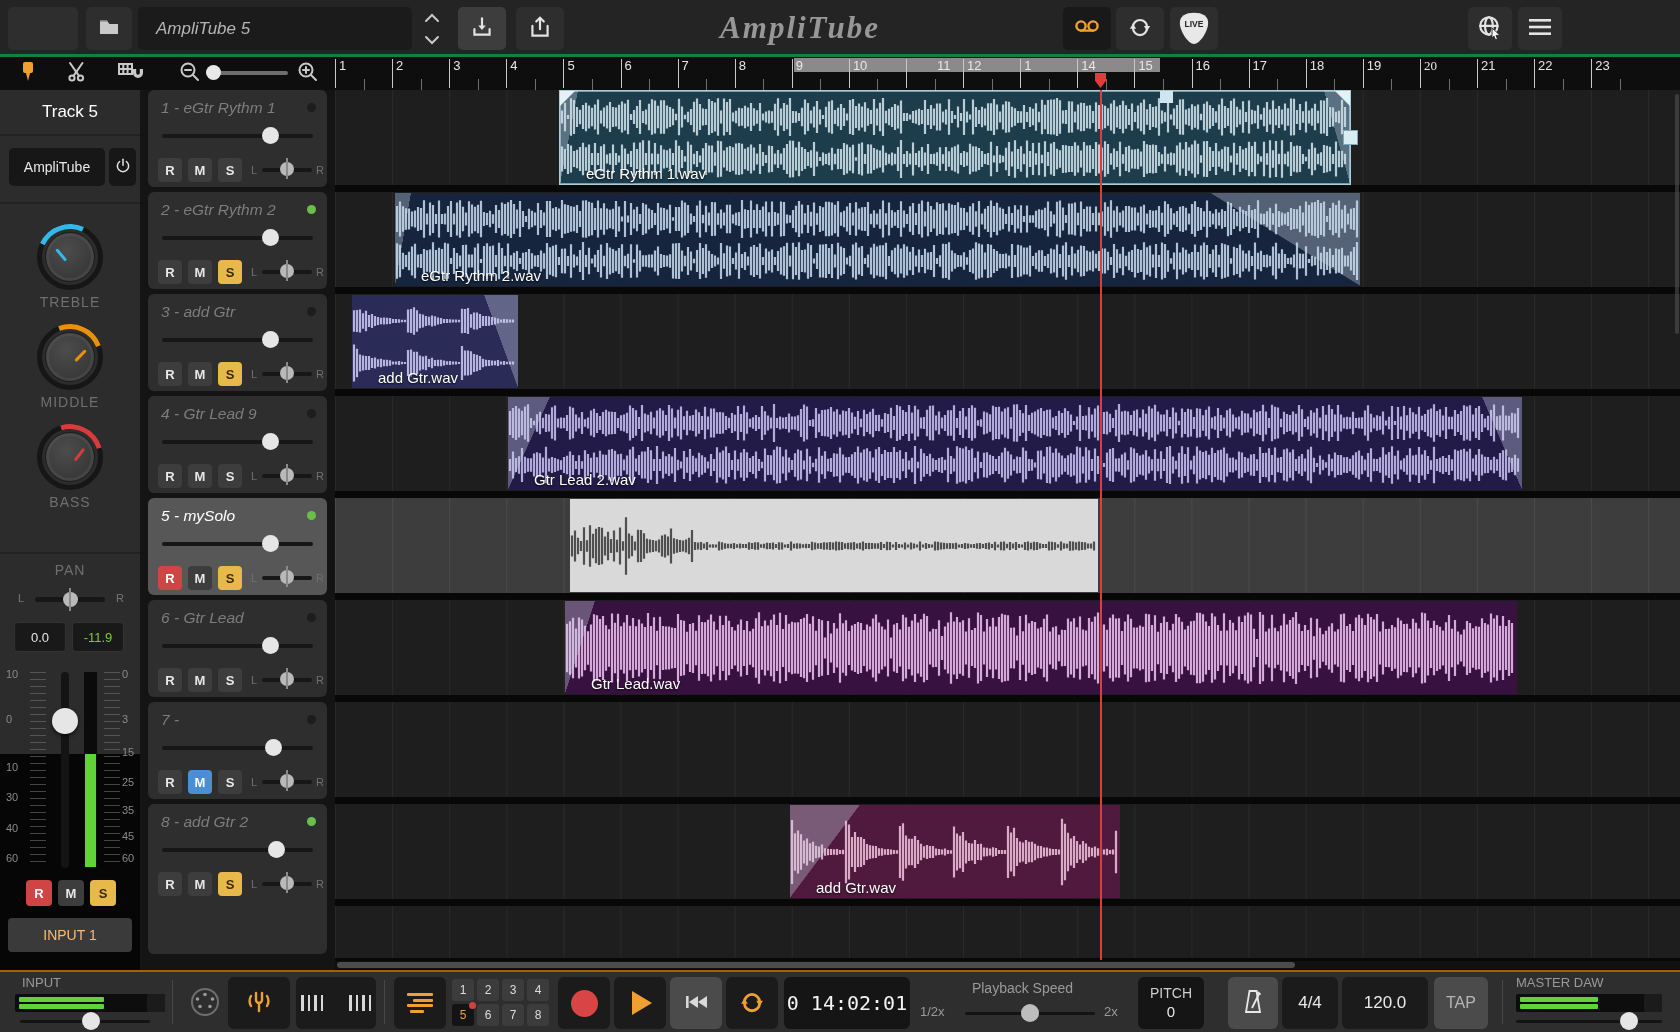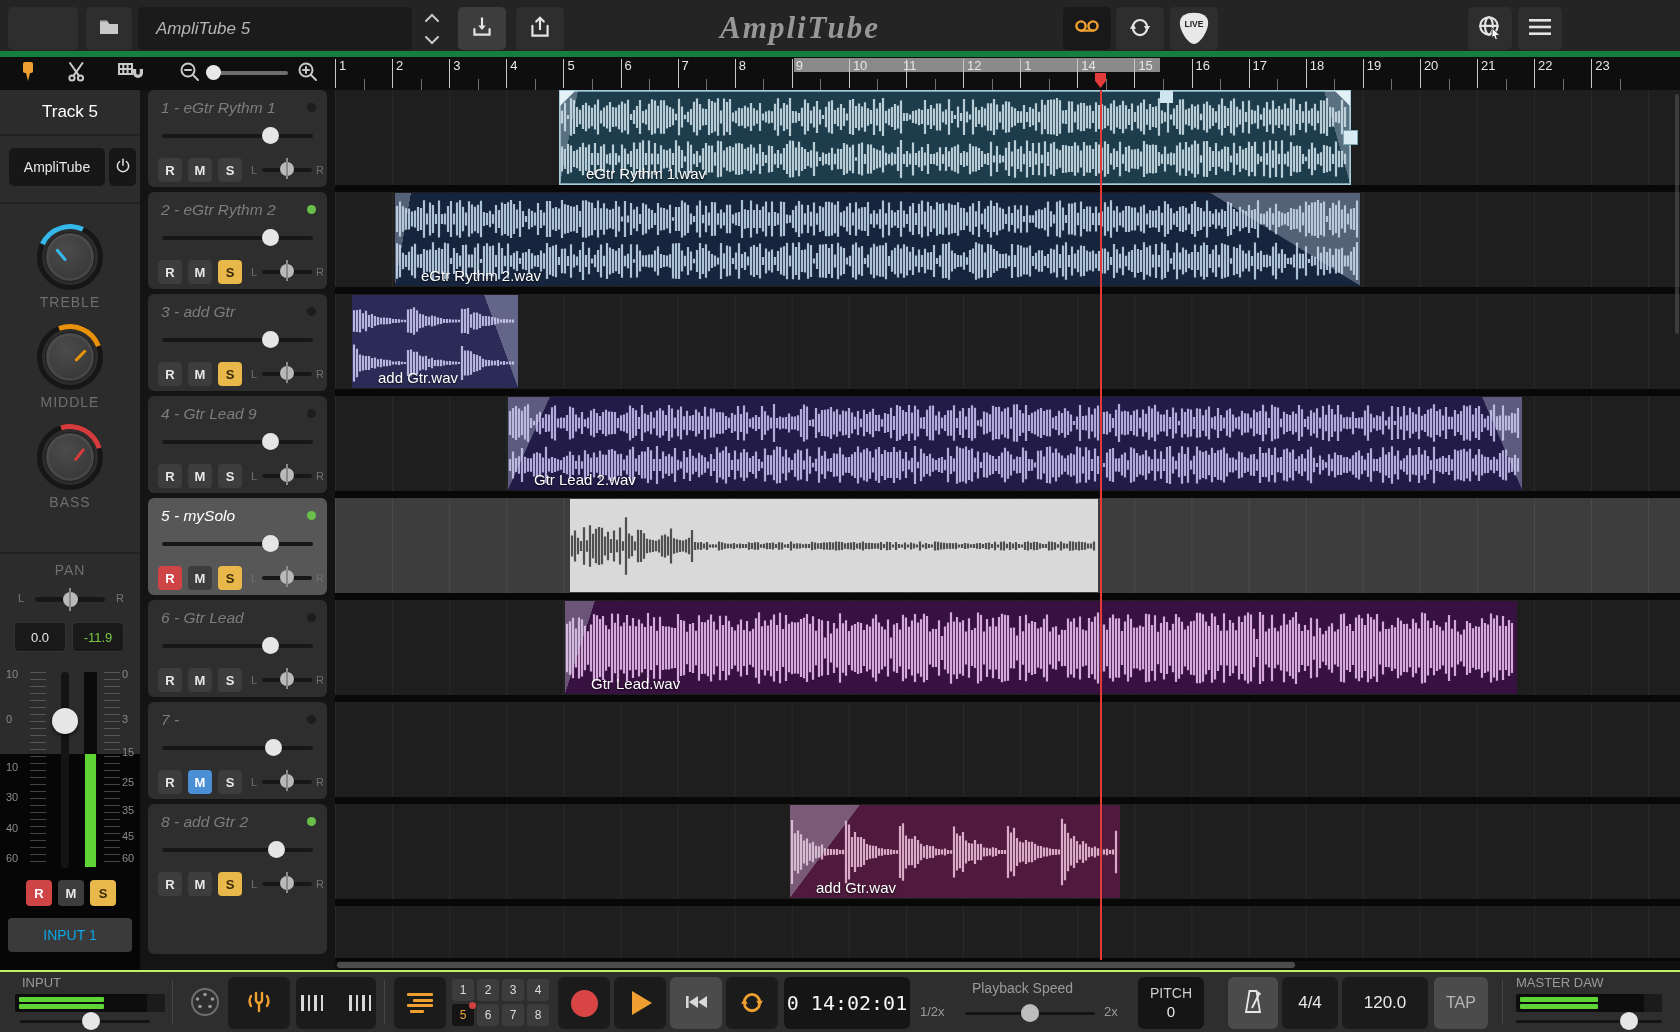--- a/index.html
+++ b/index.html
@@ -1,20 +1,20 @@
 <!DOCTYPE html>
 <html><head>
 <meta charset="utf-8">
 <style>
 *{margin:0;padding:0;box-sizing:border-box}
 html,body{background:#000}
 .app{position:relative;width:1680px;height:1032px;background:#060606;font-family:"Liberation Sans",sans-serif;overflow:hidden;color:#ddd}
 
 
-.topbar{position:absolute;left:0;top:0;width:1680px;height:57px;background:#242424;border-bottom:6px solid #15803d}
+.topbar{position:absolute;left:0;top:0;width:1680px;height:57px;background:#242424;border-bottom:3px solid #15803d}
 .tb-btn{position:absolute;top:7px;height:43px;background:#2e2e2e;border-radius:5px;display:flex;align-items:center;justify-content:center;border:none;cursor:pointer}
 .tb-btn.darker{background:#191919}
 .tb-btn.lighter{background:#3d3d3d}
 .tb-field{position:absolute;top:7px;height:43px;background:#1b1b1b;border-radius:5px;display:flex;align-items:center;color:#b5b5b5;font-style:italic;font-size:17px;padding-left:18px}
 .chev-stack{position:absolute;top:7px;width:36px;height:43px;display:flex;flex-direction:column;gap:1px}
 .chev-stack>div{flex:1;background:#242424;display:flex;align-items:center;justify-content:center;cursor:pointer}
 .amp-logo{position:absolute;top:10px;left:640px;width:320px;text-align:center;font-family:"Liberation Serif",serif;font-style:italic;font-weight:bold;font-size:31px;color:#979797;letter-spacing:2px}
 .tonenet{position:absolute;top:7px;left:1226px;width:236px;height:43px;background:#2b2b2b;border-radius:5px;display:flex;align-items:center;justify-content:center;gap:2px}
 .tn-script{font-family:"Liberation Serif",serif;font-style:italic;font-size:28px;color:#f2f2f2}
 .tn-bold{font-size:26px;font-weight:bold;color:#f2f2f2;letter-spacing:1px}
@@ -61,21 +61,21 @@
 .fader-track{position:absolute;left:61px;top:0;width:8px;height:196px;background:#141414;border-radius:4px;cursor:pointer}
 .fader-handle{position:absolute;left:-9px;width:26px;height:26px;border-radius:50%;background:#e6e6e6;box-shadow:0 2px 4px rgba(0,0,0,.6)}
 .meter{position:absolute;left:84px;top:0;width:13px;height:196px;background:#0b0b0b}
 .meter .fill{position:absolute;left:1px;right:1px;bottom:1px;background:#5fd435}
 .mx-rms{position:absolute;top:790px;left:0;width:140px}
 .rbtn{display:flex;align-items:center;justify-content:center;border-radius:4px;background:#3d3d3d;color:#e8e8e8;font-size:13px;font-weight:bold;cursor:pointer}
 .mx-rms .rbtn{position:absolute;width:26px;height:26px}
 .rbtn.r-on{background:#cf4545;color:#fff}
 .rbtn.m-on{background:#4a8fd4;color:#fff}
 .rbtn.s-on{background:#e9b84a;color:#3a2a08}
-.mx-input{position:absolute;left:8px;top:828px;width:124px;height:34px;background:#3a3a3a;border:none;border-radius:4px;color:#0ea5e9;font-size:14px;cursor:pointer}
+.mx-input{position:absolute;left:8px;top:828px;width:124px;height:34px;background:#3a3a3a;border:none;border-radius:4px;color:#fdba74;font-size:14px;cursor:pointer}
 
 
 .tracklist{position:absolute;left:140px;top:90px;width:195px;height:880px;background:#141414}
 .thead{position:absolute;left:8px;width:179px;height:97px;background:#2e2e2e;border-radius:6px;cursor:pointer}
 .thead.sel{background:#575757}
 .tname{position:absolute;left:13px;top:9px;font-size:15.5px;font-style:italic;color:#7d7d7d;white-space:nowrap}
 .thead.sel .tname{color:#fff}
 .tdot{position:absolute;right:11px;top:13px;width:9px;height:9px;border-radius:50%;background:#1d1d1d}
 .tdot.on{background:#6abf4b}
 .tslider{position:absolute;left:14px;right:14px;top:44px;height:4px;background:#171717;border-radius:2px;cursor:pointer}
@@ -102,21 +102,21 @@
 .h-tl{position:absolute;left:0;top:0;width:0;height:0;border-style:solid;border-width:15px 15px 0 0;border-color:#e4f2f8 transparent transparent transparent;z-index:4}
 .h-tr{position:absolute;right:0;top:0;width:0;height:0;border-style:solid;border-width:0 15px 15px 0;border-color:transparent #e4f2f8 transparent transparent;z-index:4}
 .h-top{position:absolute;top:0;left:76%;width:13px;height:12px;background:#cfe6f0;z-index:4}
 .h-right{position:absolute;right:-8px;top:50%;margin-top:-8px;width:15px;height:15px;background:#d8ecf4;border:1px solid #7fa8b8;z-index:6}
 .playhead-line{position:absolute;top:0;width:2px;height:870px;background:#e23b3b;z-index:30}
 .h-scrollbar{position:absolute;left:0;top:871px;width:1345px;height:8px;background:#101010}
 .h-scrollbar .thumb{position:absolute;left:2px;top:1px;width:958px;height:6px;background:#4c4c4c;border-radius:3px;cursor:pointer}
 .v-scrollbar{position:absolute;right:1px;top:4px;width:4px;height:240px;background:#555;opacity:.55;border-radius:2px;z-index:31;cursor:pointer}
 
 
-.transport{position:absolute;left:0;top:970px;width:1680px;height:62px;background:#2e2e2e;border-top:2px solid #bef264}
+.transport{position:absolute;left:0;top:970px;width:1680px;height:62px;background:#2e2e2e;border-top:2px solid #a16207}
 .tp-divider{position:absolute;top:8px;width:1px;height:44px;background:#464646}
 .tp-label{position:absolute;font-size:13px;color:#9a9a9a}
 .tp-meter{position:absolute;height:18px;background:#0d0d0d;border-radius:2px}
 .tp-meter .bar{position:absolute;left:4px;height:5px;background:#5fd435;border-radius:1px}
 .tp-meter .knobsq{position:absolute;right:0;top:0;width:18px;height:18px;background:#1b1b1b;border-radius:2px}
 .tp-slider{position:absolute;height:3px;background:#141414;border-radius:2px;cursor:pointer}
 .tp-slider .sh{position:absolute;top:-8px;width:18px;height:18px;border-radius:50%;background:#e6e6e6}
 .tp-btn{position:absolute;top:5px;height:52px;background:#1b1b1b;border:none;border-radius:6px;display:flex;align-items:center;justify-content:center;cursor:pointer;color:#e8e8e8}
 .tp-btn.lit{background:#4b4b4b}
 .tgrid{position:absolute;top:7px;display:grid;grid-template-columns:repeat(4,22px);grid-auto-rows:22px;gap:3px}
@@ -288,21 +288,21 @@
         <div class="bar-mid" style="left: 428.3px;"></div>
         <div class="bar-num" style="left: 403.7px;">8</div>
         <div class="bar-line" style="left: 456.8px;"></div>
         <div class="bar-mid" style="left: 485.4px;"></div>
         <div class="bar-num" style="left: 460.8px;">9</div>
         <div class="bar-line" style="left: 513.9px;"></div>
         <div class="bar-mid" style="left: 542.4px;"></div>
         <div class="bar-num" style="left: 517.9px;">10</div>
         <div class="bar-line" style="left: 571px;"></div>
         <div class="bar-mid" style="left: 599.5px;"></div>
-        <div class="bar-num" style="left: 568px; text-align: center;">11</div>
+        <div class="bar-num" style="left: 602px; text-align: center;">11</div>
         <div class="bar-line" style="left: 628.1px;"></div>
         <div class="bar-mid" style="left: 656.6px;"></div>
         <div class="bar-num" style="left: 632.1px;">12</div>
         <div class="bar-line" style="left: 685.2px;"></div>
         <div class="bar-mid" style="left: 713.8px;"></div>
         <div class="bar-num" style="left: 689.2px;">1</div>
         <div class="bar-line" style="left: 742.3px;"></div>
         <div class="bar-mid" style="left: 770.9px;"></div>
         <div class="bar-num" style="left: 746.3px;">14</div>
         <div class="bar-line" style="left: 799.4px;"></div>
@@ -315,21 +315,21 @@
         <div class="bar-mid" style="left: 942.1px;"></div>
         <div class="bar-num" style="left: 917.6px;">17</div>
         <div class="bar-line" style="left: 970.7px;"></div>
         <div class="bar-mid" style="left: 999.3px;"></div>
         <div class="bar-num" style="left: 974.7px;">18</div>
         <div class="bar-line" style="left: 1027.8px;"></div>
         <div class="bar-mid" style="left: 1056.3px;"></div>
         <div class="bar-num" style="left: 1031.8px;">19</div>
         <div class="bar-line" style="left: 1084.9px;"></div>
         <div class="bar-mid" style="left: 1113.5px;"></div>
-        <div class="bar-num" style="left: 1088.9px;">20</div>
+        <div class="bar-num" style="left: 1088.9px; font-family: Liberation Serif, serif;">20</div>
         <div class="bar-line" style="left: 1142px;"></div>
         <div class="bar-mid" style="left: 1170.5px;"></div>
         <div class="bar-num" style="left: 1146px;">21</div>
         <div class="bar-line" style="left: 1199.1px;"></div>
         <div class="bar-mid" style="left: 1227.7px;"></div>
         <div class="bar-num" style="left: 1203.1px;">22</div>
         <div class="bar-line" style="left: 1256.2px;"></div>
         <div class="bar-mid" style="left: 1284.8px;"></div>
         <div class="bar-num" style="left: 1260.2px;">23</div>
         <div class="playhead-pin" style="left: 760px;"></div>

